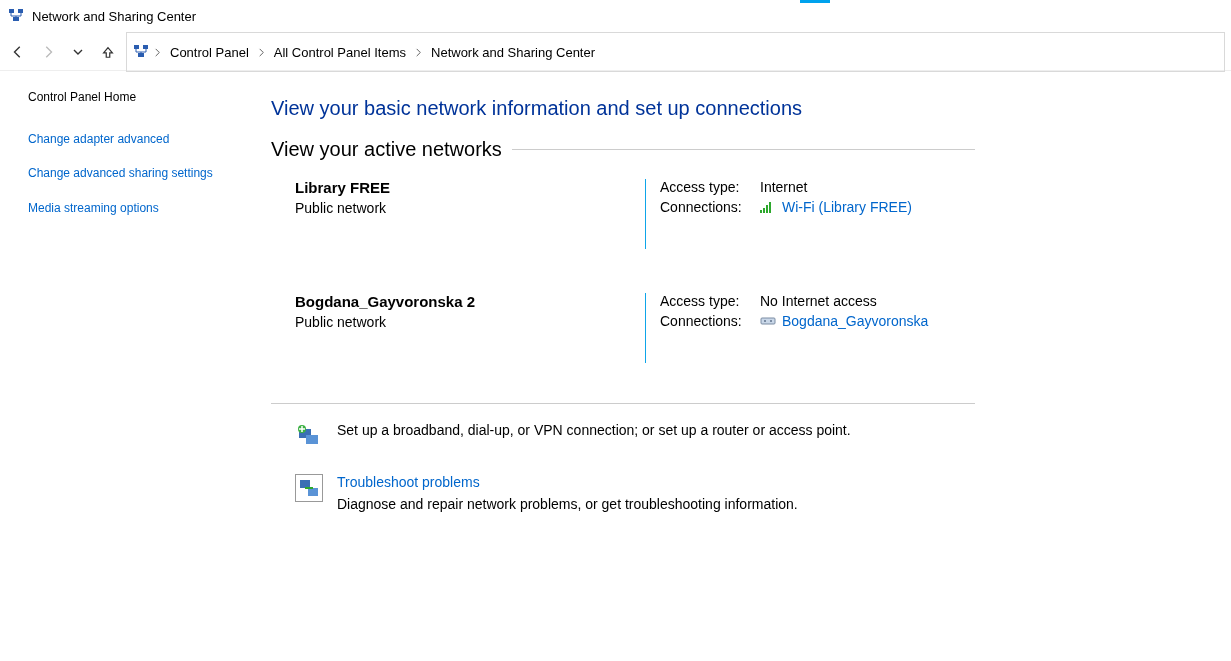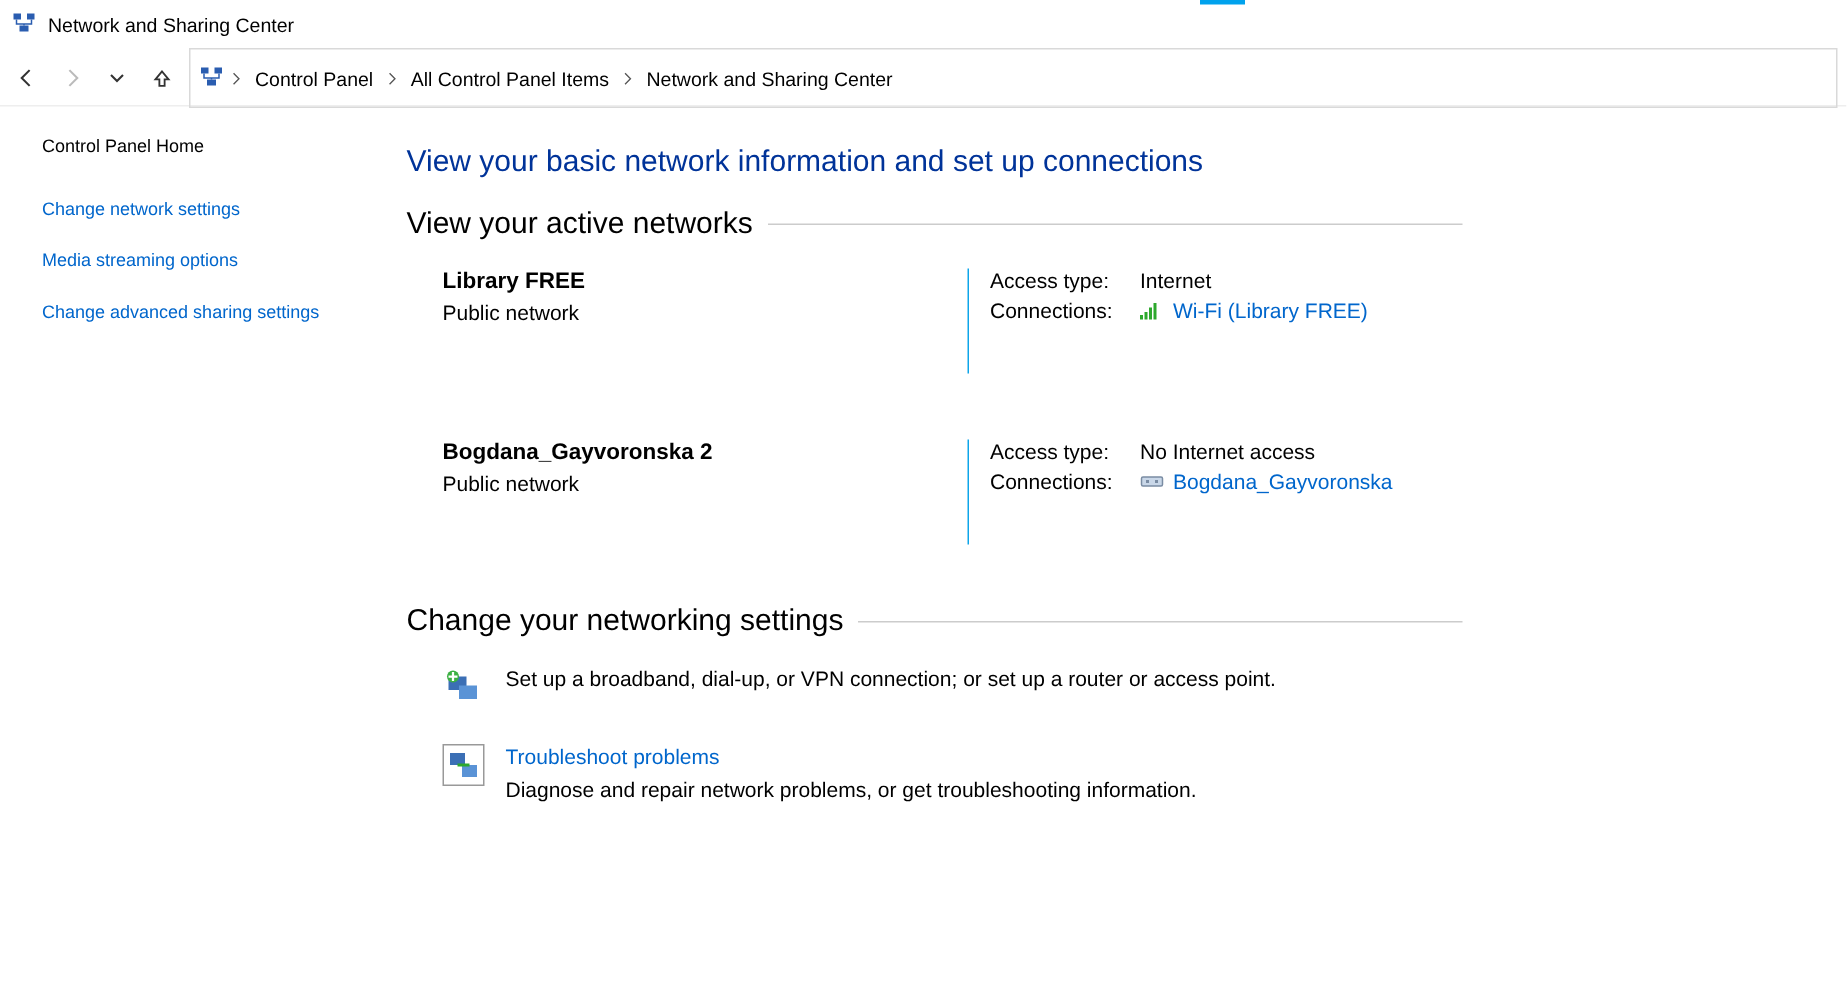--- a/index.html
+++ b/index.html
@@ -199,23 +199,23 @@
     <span class="crumb-sep"><svg viewBox="0 0 10 10">
           <path d="M3 1 L7 5 L3 9" stroke="#555" fill="none"></path>
         </svg></span>
     <span class="crumb">Network and Sharing Center</span>
   </div>
 </div>
 
 <div class="body-area">
   <div class="sidebar">
     <a href="#" class="home">Control Panel Home</a>
-    <a href="#">Change network settings</a>
+    <a href="#">Change adapter advanced</a>
+    <a href="#">Change advanced sharing settings</a>
     <a href="#">Media streaming options</a>
-    <a href="#">Change advanced sharing settings</a>
   </div>
 
   <div class="content">
     <h1 class="page-title">View your basic network information and set up connections</h1>
 
     <div class="section-header">
       <span class="label">View your active networks</span>
       <span class="rule"></span>
     </div>
 
@@ -265,21 +265,20 @@
                   <rect x="10" y="5" width="2" height="2" fill="#7a8ca3"></rect>
                 </svg>
             </span>
             <a href="#" class="link v">Bogdana_Gayvoronska</a>
           </div>
         </div>
       </div>
     </div>
 
     <div class="section-header">
-      <span class="label">Change your networking settings</span>
       <span class="rule"></span>
     </div>
 
     <div class="settings-list">
       <div class="setting-item">
         <div class="setting-icon">
           <svg width="26" height="26" viewBox="0 0 26 26">
             <rect x="3" y="6" width="12" height="9" fill="#3b6fb5"></rect>
             <rect x="10" y="12" width="12" height="9" fill="#5a93d6"></rect>
             <circle cx="6" cy="6" r="4" fill="#3cb043"></circle>

